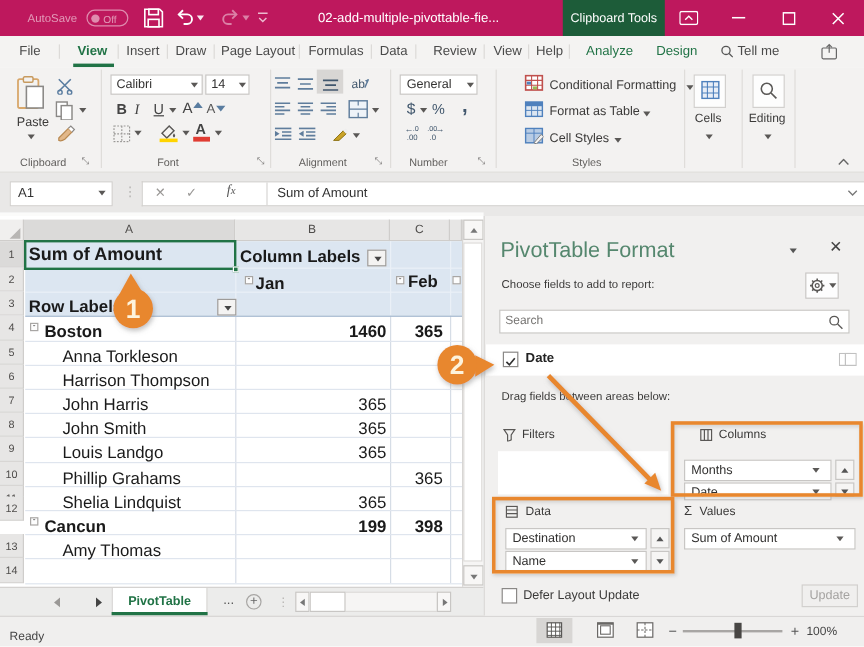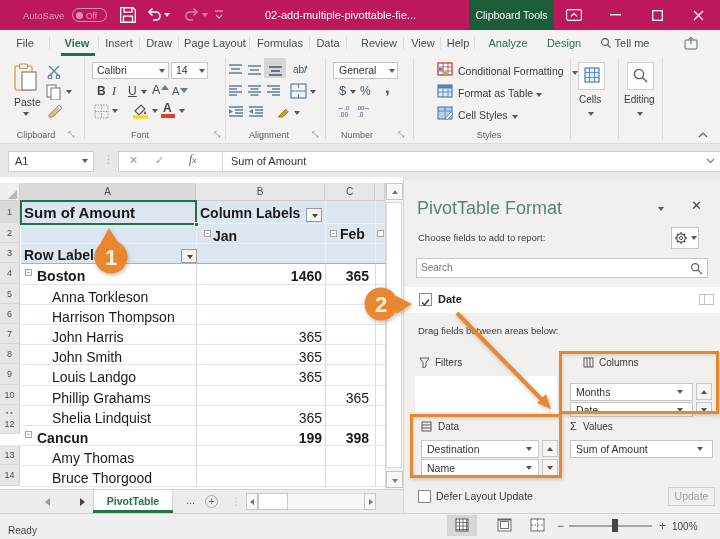--- a/index.html
+++ b/index.html
@@ -412,21 +412,20 @@
     <div class="num" style="left:240px; top:189.4px; width:82px;">365</div>
     <div class="cellt" style="left:52px; top:209.6px;">Phillip Grahams</div>
     <div class="num" style="left:325px; top:209.6px; width:44px;">365</div>
     <div class="cellt" style="left:52px; top:229.8px;">Shelia Lindquist</div>
     <div class="num" style="left:240px; top:229.8px; width:82px;">365</div>
     <div class="obox" style="left:25px; top:251.0px;">-</div>
     <div class="cellt" style="left:37px; top:250.0px; font-weight:bold;">Cancun</div>
     <div class="num" style="left:240px; top:250.0px; width:82px; font-weight:bold;">199</div>
     <div class="num" style="left:325px; top:250.0px; width:44px; font-weight:bold;">398</div>
     <div class="cellt" style="left:52px; top:270.2px;">Amy Thomas</div>
-    <div class="cellt" style="left:52px; top:290.4px;">Bruce Thorgood</div>
 
     <div style="position:absolute; left:385px; top:3px; width:18px; height:306px; background:#f6f5f4; border-left:1px solid #d8d6d4;"></div>
     <div class="sbtn" style="left:386px; top:3px; width:17px; height:17px;">
         <div style="position:absolute; left:5px; top:6px; width:0; height:0; border-left:3.5px solid transparent; border-right:3.5px solid transparent; border-bottom:4px solid #777;"></div>
       </div>
     <div style="position:absolute; left:386px; top:22px; width:16px; height:266px; background:#fff; border:1px solid #dcdad8;"></div>
     <div class="sbtn" style="left:386px; top:291px; width:17px; height:17px;">
         <div style="position:absolute; left:5px; top:7px; width:0; height:0; border-left:3.5px solid transparent; border-right:3.5px solid transparent; border-top:4px solid #777;"></div>
       </div>
   </div>

